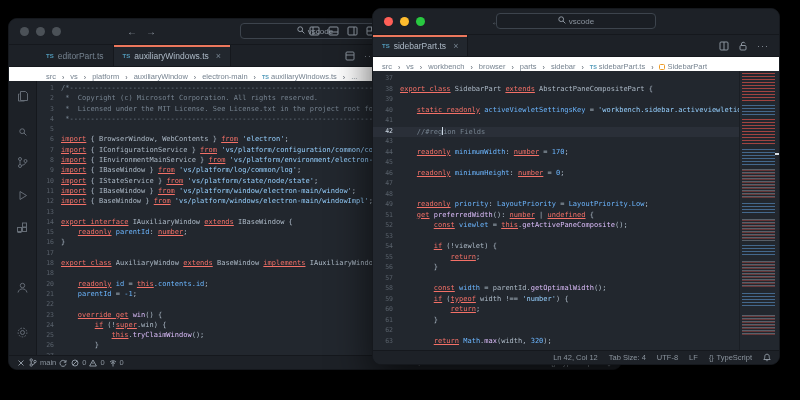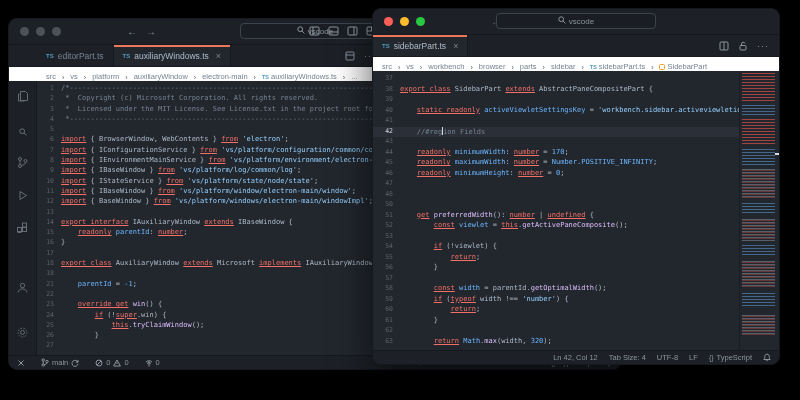--- a/index.html
+++ b/index.html
@@ -84,21 +84,21 @@
   .mm-patch { position:absolute; left:2px; right:4px; }
   .mm-r { background:repeating-linear-gradient(180deg, rgba(229,83,75,.65) 0 1px, transparent 1px 3px); }
   .mm-b { background:repeating-linear-gradient(180deg, rgba(108,182,255,.45) 0 1px, transparent 1px 3px); }
   .mm-m { background:repeating-linear-gradient(180deg, rgba(173,186,199,.38) 0 1px, rgba(229,83,75,.35) 1px 2px, transparent 2px 3px); }
   .ruler-tick { position:absolute; right:0; width:4px; height:2px; background:#d7dee4; z-index:3; }
 
   
   .statusbar { height:14px; flex:0 0 14px; background:#1d2127; border-top:1px solid #15181d;
                display:flex; align-items:center; font-size:7.5px; color:#8b949e;
                padding:0 8px; gap:10px; }
-  .sb-left { display:flex; gap:16px; align-items:center; }
+  .sb-left { display:flex; gap:4px; align-items:center; }
   .sb-right { margin-left:auto; display:flex; gap:11px; align-items:flex-start; }
   .sb-item { display:flex; align-items:center; gap:3px; white-space:nowrap; cursor:default; }
   .sb-item svg { display:block; }
   .braces { font-size:7px; color:#8b949e; }
   svg { stroke:#8b949e; fill:none; stroke-width:1; }
   .actcol svg { stroke:#7d8590; }
 </style>
 </head>
 <body>
 
@@ -248,22 +248,23 @@
             <div class="cl"><span class="ln">8</span><span class="ct"><span class="tok-k">import</span><span class="tok-d"> { IEnvironmentMainService } </span><span class="tok-k">from</span><span class="tok-d"> </span><span class="tok-s">'vs/platform/environment/electron-main/environmentMainService'</span><span class="tok-d">;</span></span></div>
             <div class="cl"><span class="ln">9</span><span class="ct"><span class="tok-k">import</span><span class="tok-d"> { IBaseWindow } </span><span class="tok-k">from</span><span class="tok-d"> </span><span class="tok-s">'vs/platform/log/common/log'</span><span class="tok-d">;</span></span></div>
             <div class="cl"><span class="ln">10</span><span class="ct"><span class="tok-k">import</span><span class="tok-d"> { IStateService } </span><span class="tok-k">from</span><span class="tok-d"> </span><span class="tok-s">'vs/platform/state/node/state'</span><span class="tok-d">;</span></span></div>
             <div class="cl"><span class="ln">11</span><span class="ct"><span class="tok-k">import</span><span class="tok-d"> { IBaseWindow } </span><span class="tok-k">from</span><span class="tok-d"> </span><span class="tok-s">'vs/platform/window/electron-main/window'</span><span class="tok-d">;</span></span></div>
             <div class="cl"><span class="ln">12</span><span class="ct"><span class="tok-k">import</span><span class="tok-d"> { BaseWindow } </span><span class="tok-k">from</span><span class="tok-d"> </span><span class="tok-s">'vs/platform/windows/electron-main/windowImpl'</span><span class="tok-d">;</span></span></div>
             <div class="cl"><span class="ln">13</span><span class="ct"></span></div>
             <div class="cl"><span class="ln">14</span><span class="ct"><span class="tok-k">export interface</span><span class="tok-d"> IAuxiliaryWindow </span><span class="tok-k">extends</span><span class="tok-d"> IBaseWindow {</span></span></div>
             <div class="cl"><span class="ln">15</span><span class="ct"><span class="tok-d">    </span><span class="tok-k">readonly</span><span class="tok-p"> parentId</span><span class="tok-d">: </span><span class="tok-k">number</span><span class="tok-d">;</span></span></div>
             <div class="cl"><span class="ln">16</span><span class="ct"><span class="tok-d">}</span></span></div>
             <div class="cl"><span class="ln">17</span><span class="ct"></span></div>
-            <div class="cl"><span class="ln">18</span><span class="ct"><span class="tok-k">export class</span><span class="tok-d"> AuxiliaryWindow </span><span class="tok-k">extends</span><span class="tok-d"> Microsoft </span><span class="tok-k">implements</span><span class="tok-d"> IAuxiliaryWindow {</span></span></div>
+            <div class="cl"><span class="ln">18</span><span class="ct"><span class="tok-k">export class</span><span class="tok-d"> AuxiliaryWindow </span><span class="tok-k">extends</span><span class="tok-d"> BaseWindow </span><span class="tok-k">implements</span><span class="tok-d"> IAuxiliaryWindow {</span></span></div>
             <div class="cl"><span class="ln">18</span><span class="ct"></span></div>
+            <div class="cl"><span class="ln">20</span><span class="ct"><span class="tok-d">    </span><span class="tok-k">readonly</span><span class="tok-p"> id</span><span class="tok-d"> = </span><span class="tok-k">this</span><span class="tok-p">.contents.id</span><span class="tok-d">;</span></span></div>
             <div class="cl"><span class="ln">21</span><span class="ct"><span class="tok-d">    </span><span class="tok-p">parentId</span><span class="tok-d"> = </span><span class="tok-n">-1</span><span class="tok-d">;</span></span></div>
             <div class="cl"><span class="ln">22</span><span class="ct"></span></div>
             <div class="cl"><span class="ln">23</span><span class="ct"><span class="tok-d">    </span><span class="tok-k">override get</span><span class="tok-f"> win</span><span class="tok-d">() {</span></span></div>
             <div class="cl"><span class="ln">24</span><span class="ct"><span class="tok-d">        </span><span class="tok-k">if</span><span class="tok-d"> (!</span><span class="tok-k">super</span><span class="tok-d">.win) {</span></span></div>
             <div class="cl"><span class="ln">25</span><span class="ct"><span class="tok-d">            </span><span class="tok-k">this</span><span class="tok-d">.</span><span class="tok-f">tryClaimWindow</span><span class="tok-d">();</span></span></div>
             <div class="cl"><span class="ln">26</span><span class="ct"><span class="tok-d">        }</span></span></div>
             <div class="cl"><span class="ln">27</span><span class="ct"></span></div>
           </div>
         <div class="minimap">
             <div class="mm-patch mm-r" style="top: 4px; height: 26px;"></div>
@@ -435,25 +436,25 @@
       <div class="editorwrap">
         <div class="code-area">
             <div class="cl"><span class="ln">37</span><span class="ct"></span></div>
             <div class="cl"><span class="ln">38</span><span class="ct"><span class="tok-k">export class</span><span class="tok-d"> SidebarPart </span><span class="tok-k">extends</span><span class="tok-d"> AbstractPaneCompositePart {</span></span></div>
             <div class="cl"><span class="ln">39</span><span class="ct"></span></div>
             <div class="cl"><span class="ln">40</span><span class="ct"><span class="tok-d">    </span><span class="tok-k">static readonly</span><span class="tok-p"> activeViewletSettingsKey</span><span class="tok-d"> = </span><span class="tok-s">'workbench.sidebar.activeviewletid'</span></span></div>
             <div class="cl"><span class="ln">41</span><span class="ct"></span></div>
             <div class="cl cursorline"><span class="ln">42</span><span class="ct"><span class="tok-d">    </span><span class="tok-c">//#reg</span><span class="caret"></span><span class="tok-c">ion Fields</span></span></div>
             <div class="cl"><span class="ln">43</span><span class="ct"></span></div>
             <div class="cl"><span class="ln">44</span><span class="ct"><span class="tok-d">    </span><span class="tok-k">readonly</span><span class="tok-p"> minimumWidth</span><span class="tok-d">: </span><span class="tok-k">number</span><span class="tok-d"> = </span><span class="tok-n">170</span><span class="tok-d">;</span></span></div>
-            <div class="cl"><span class="ln">45</span><span class="ct"><span class="tok-d">    </span><span class="tok-k">readonly</span><span class="tok-p"> maximumWidth</span><span class="tok-d">: </span><span class="tok-k">number</span><span class="tok-d"> = </span><span class="tok-p">Number.POSITIVE_INFINITY</span><span class="tok-d">;</span></span></div>
+            <div class="cl"><span class="ln">45</span></div>
             <div class="cl"><span class="ln">46</span><span class="ct"><span class="tok-d">    </span><span class="tok-k">readonly</span><span class="tok-p"> minimumHeight</span><span class="tok-d">: </span><span class="tok-k">number</span><span class="tok-d"> = </span><span class="tok-n">0</span><span class="tok-d">;</span></span></div>
             <div class="cl"><span class="ln">47</span></div>
             <div class="cl"><span class="ln">48</span><span class="ct"></span></div>
-            <div class="cl"><span class="ln">50</span><span class="ct"></span></div>
+            <div class="cl"><span class="ln">49</span><span class="ct"><span class="tok-d">    </span><span class="tok-k">readonly</span><span class="tok-p"> priority</span><span class="tok-d">: </span><span class="tok-p">LayoutPriority</span><span class="tok-d"> = </span><span class="tok-p">LayoutPriority.Low</span><span class="tok-d">;</span></span></div>
             <div class="cl"><span class="ln">51</span><span class="ct"><span class="tok-d">    </span><span class="tok-k">get</span><span class="tok-f"> preferredWidth</span><span class="tok-d">(): </span><span class="tok-k">number</span><span class="tok-d"> | </span><span class="tok-k">undefined</span><span class="tok-d"> {</span></span></div>
             <div class="cl"><span class="ln">52</span><span class="ct"><span class="tok-d">        </span><span class="tok-k">const</span><span class="tok-p"> viewlet</span><span class="tok-d"> = </span><span class="tok-k">this</span><span class="tok-d">.</span><span class="tok-f">getActivePaneComposite</span><span class="tok-d">();</span></span></div>
             <div class="cl"><span class="ln">53</span><span class="ct"></span></div>
             <div class="cl"><span class="ln">54</span><span class="ct"><span class="tok-d">        </span><span class="tok-k">if</span><span class="tok-d"> (!viewlet) {</span></span></div>
             <div class="cl"><span class="ln">55</span><span class="ct"><span class="tok-d">            </span><span class="tok-k">return</span><span class="tok-d">;</span></span></div>
             <div class="cl"><span class="ln">56</span><span class="ct"><span class="tok-d">        }</span></span></div>
             <div class="cl"><span class="ln">57</span><span class="ct"></span></div>
             <div class="cl"><span class="ln">58</span><span class="ct"><span class="tok-d">        </span><span class="tok-k">const</span><span class="tok-p"> width</span><span class="tok-d"> = parentId.</span><span class="tok-f">getOptimalWidth</span><span class="tok-d">();</span></span></div>
             <div class="cl"><span class="ln">59</span><span class="ct"><span class="tok-d">        </span><span class="tok-k">if</span><span class="tok-d"> (</span><span class="tok-k">typeof</span><span class="tok-d"> width !== </span><span class="tok-s">'number'</span><span class="tok-d">) {</span></span></div>
             <div class="cl"><span class="ln">60</span><span class="ct"><span class="tok-d">            </span><span class="tok-k">return</span><span class="tok-d">;</span></span></div>

